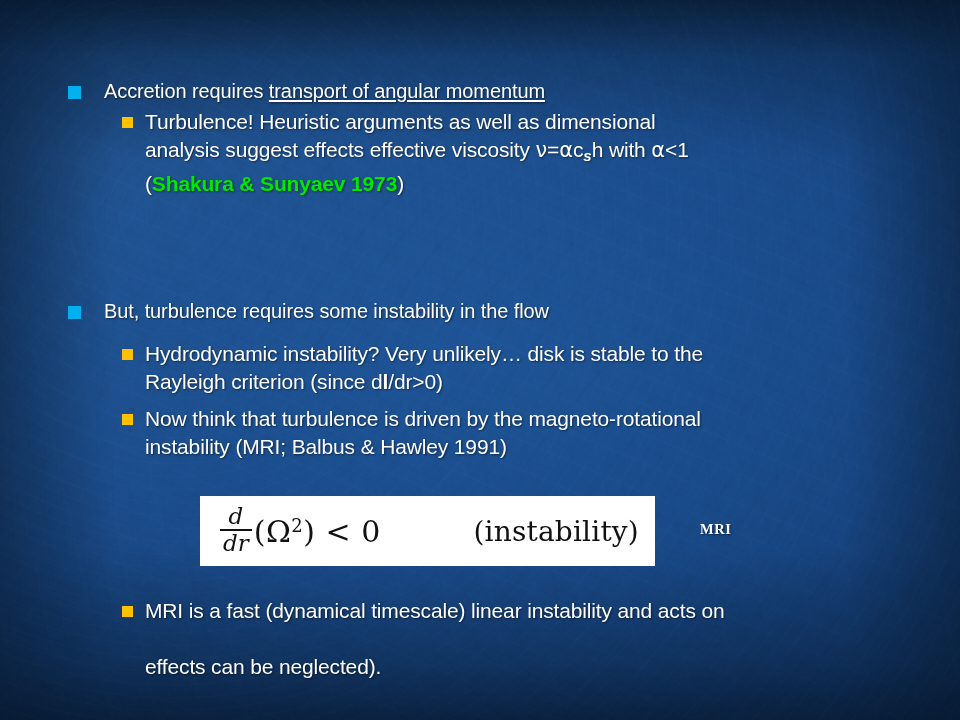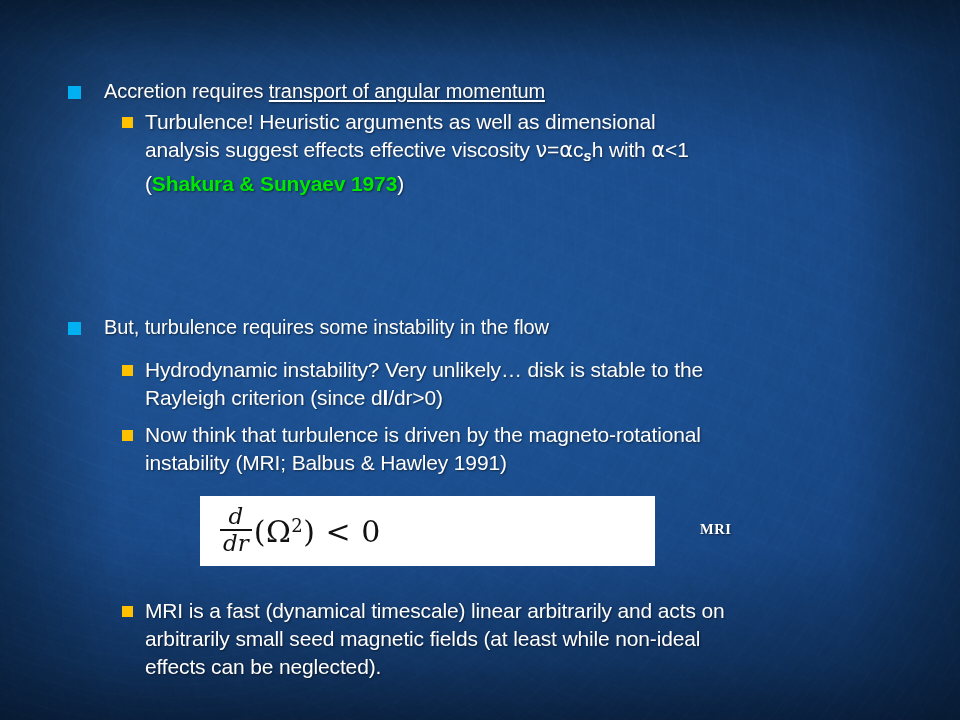--- a/index.html
+++ b/index.html
@@ -221,21 +221,21 @@
 
 
       <div class="lvl2" style="margin-top:2px;">
         <span class="bullet b2"></span>
         <span>Turbulence!   Heuristic arguments as well as dimensional</span><br>
         <span>analysis suggest effects effective viscosity </span><span class="symi">ν</span><span>=</span><span class="sym">α</span><span>c</span><span class="subs">s</span><span>h with </span><span class="sym">α</span><span>&lt;1</span><br>
         <span>(</span><span class="green">Shakura &amp; Sunyaev 1973</span><span>)</span>
       </div>
     </div>
 
-    <div class="block" style="left:0; top:312px; width:836px;">
+    <div class="block" style="left:0; top:296px; width:836px;">
 
       <div class="lvl1">
         <span class="bullet b1"></span>
         <span>But, turbulence requires some instability in the flow</span>
       </div>
 
       <div class="lvl2" style="margin-top:14px;">
         <span class="bullet b2"></span>
         <span>Hydrodynamic instability?  Very unlikely… disk is stable to the</span><br>
         <span>Rayleigh criterion (since d</span><span class="ell">l</span><span>/dr&gt;0)</span>
@@ -249,27 +249,28 @@
     </div>
 
     <div id="eq-box">
       <span class="frac">
         <span class="num">d</span>
         <span class="bar"></span>
         <span class="den">dr</span>
       </span>
       <span class="eq-main"><span>(</span><span class="omega">Ω</span><span class="pw">2</span><span>)</span><span> &lt; 0</span></span>
       <span class="eq-spacer"></span>
+      <span class="eq-tail">(instability)</span>
     </div>
 
     <div id="mri-label">MRI</div>
 
     <div class="block" style="left:0; top:597px; width:960px;">
       <div class="lvl2">
         <span class="bullet b2"></span>
-        <span>MRI is a fast (dynamical timescale) linear arbitrarily and acts on</span><br>
-        <span>arbitrarily small seed magnetic fields (at least while non-ideal</span><br>
+        <span>MRI is a fast (dynamical timescale) linear instability and acts on</span><br>
+        <br>
         <span>effects can be neglected).</span>
       </div>
     </div>
 
   </div>
 </div>
 
 </body></html>

